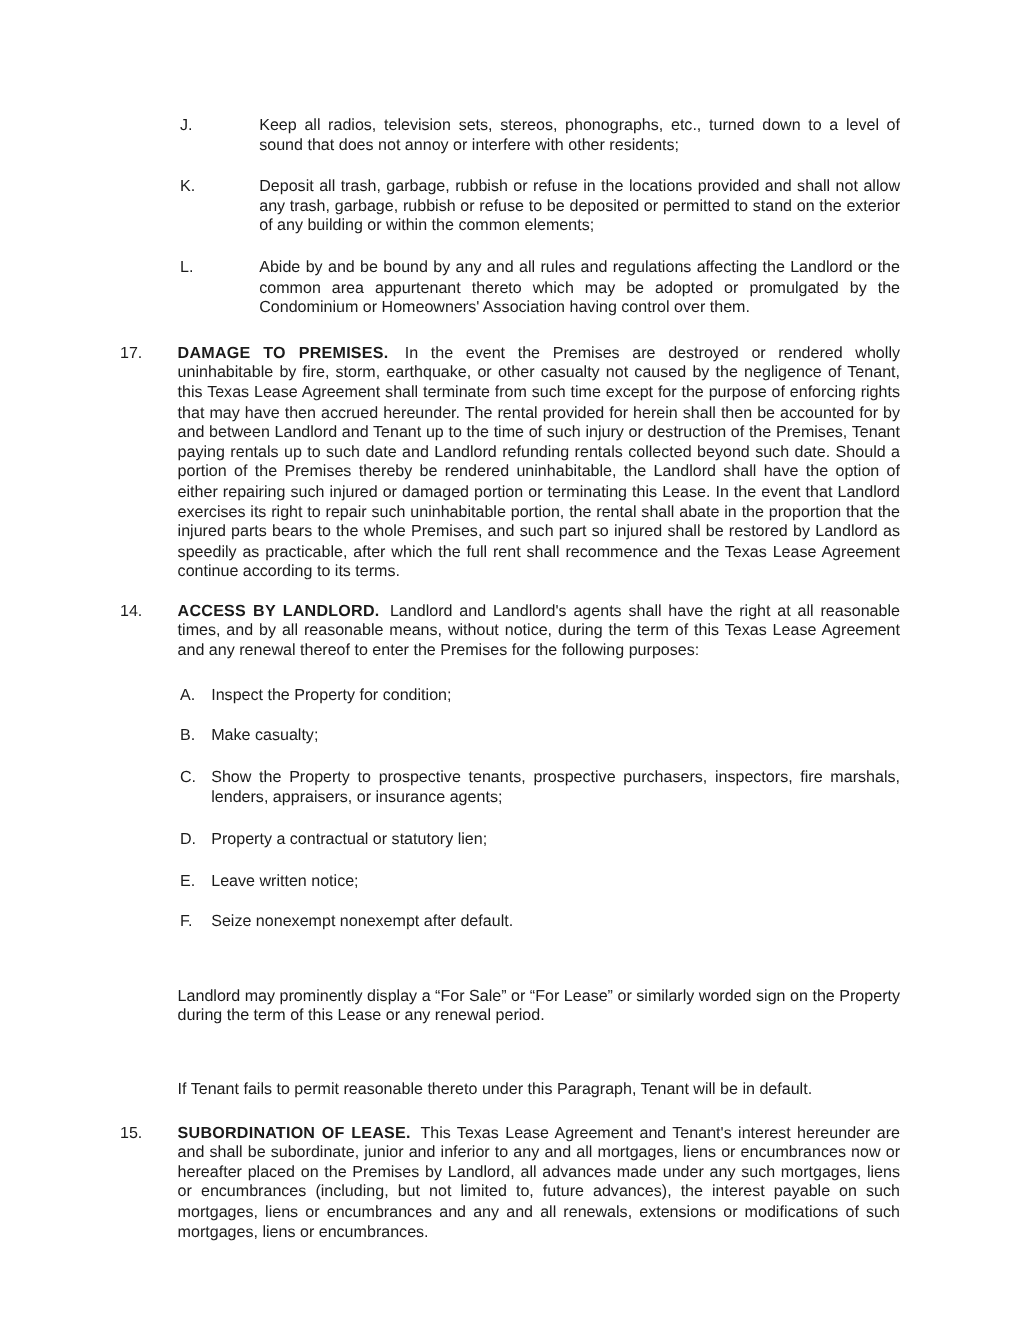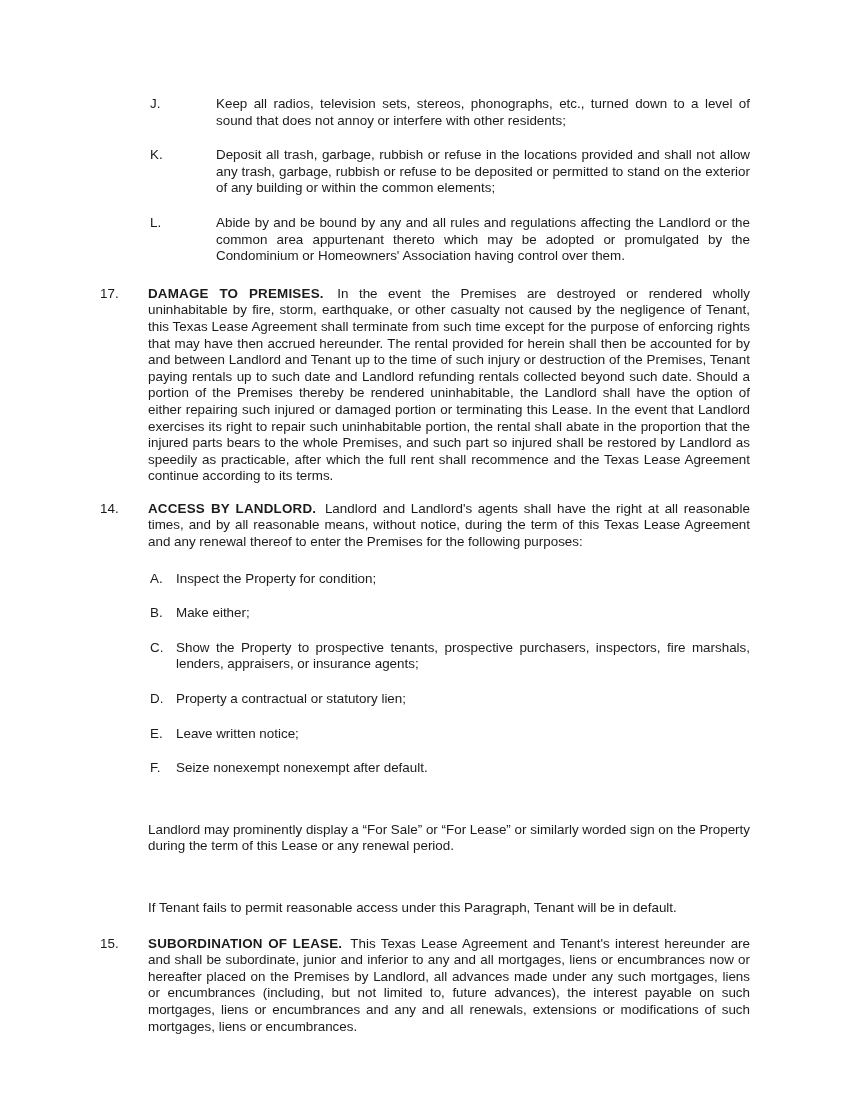--- a/index.html
+++ b/index.html
@@ -90,41 +90,41 @@
         <span>Landlord and Landlord's agents shall have the right at all reasonable times, and by all reasonable means, without notice, during the term of this Texas Lease Agreement and any renewal thereof to enter the Premises for the following purposes:</span>
       </p>
     </div>
 
     <div class="purpose-item">
       <span class="purpose-label">A.</span>
       <p class="purpose-text">Inspect the Property for condition;</p>
     </div>
     <div class="purpose-item">
       <span class="purpose-label">B.</span>
-      <p class="purpose-text">Make either;</p>
+      <p class="purpose-text">Make casualty;</p>
     </div>
     <div class="purpose-item">
       <span class="purpose-label">C.</span>
       <p class="purpose-text">Show the Property to prospective tenants, prospective purchasers, inspectors, fire marshals, lenders, appraisers, or insurance agents;</p>
     </div>
     <div class="purpose-item">
       <span class="purpose-label">D.</span>
       <p class="purpose-text">Property a contractual or statutory lien;</p>
     </div>
     <div class="purpose-item">
       <span class="purpose-label">E.</span>
       <p class="purpose-text">Leave written notice;</p>
     </div>
     <div class="purpose-item last">
       <span class="purpose-label">F.</span>
       <p class="purpose-text">Seize nonexempt nonexempt after default.</p>
     </div>
 
     <p class="plain-para">Landlord may prominently display a “For Sale” or “For Lease” or similarly worded sign on the Property during the term of this Lease or any renewal period.</p>
-    <p class="plain-para">If Tenant fails to permit reasonable access under this Paragraph, Tenant will be in default.</p>
+    <p class="plain-para">If Tenant fails to permit reasonable thereto under this Paragraph, Tenant will be in default.</p>
 
     <div class="section">
       <span class="section-num">15.</span>
       <p class="section-body">
         <strong class="section-heading">SUBORDINATION OF LEASE.</strong>
         <span>This Texas Lease Agreement and Tenant's interest hereunder are and shall be subordinate, junior and inferior to any and all mortgages, liens or encumbrances now or hereafter placed on the Premises by Landlord, all advances made under any such mortgages, liens or encumbrances (including, but not limited to, future advances), the interest payable on such mortgages, liens or encumbrances and any and all renewals, extensions or modifications of such mortgages, liens or encumbrances.</span>
       </p>
     </div>
 
   </div>

